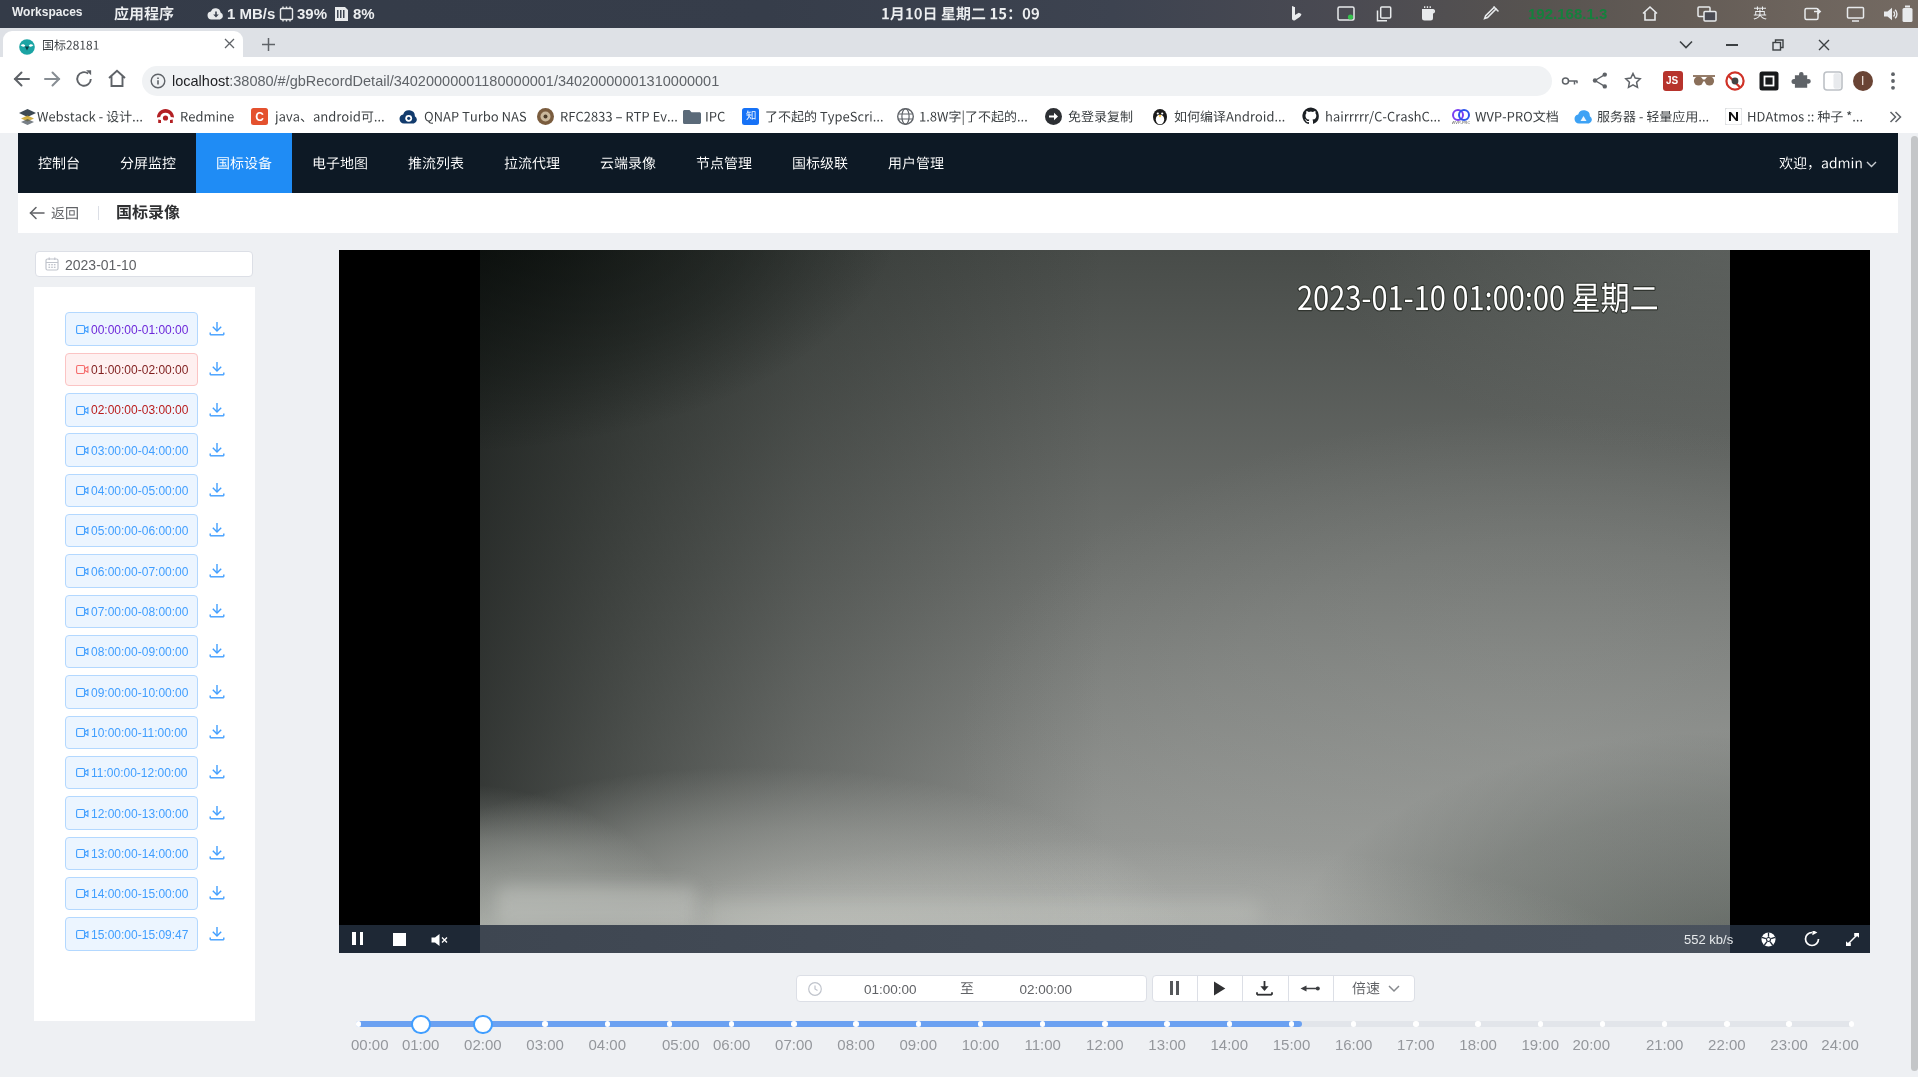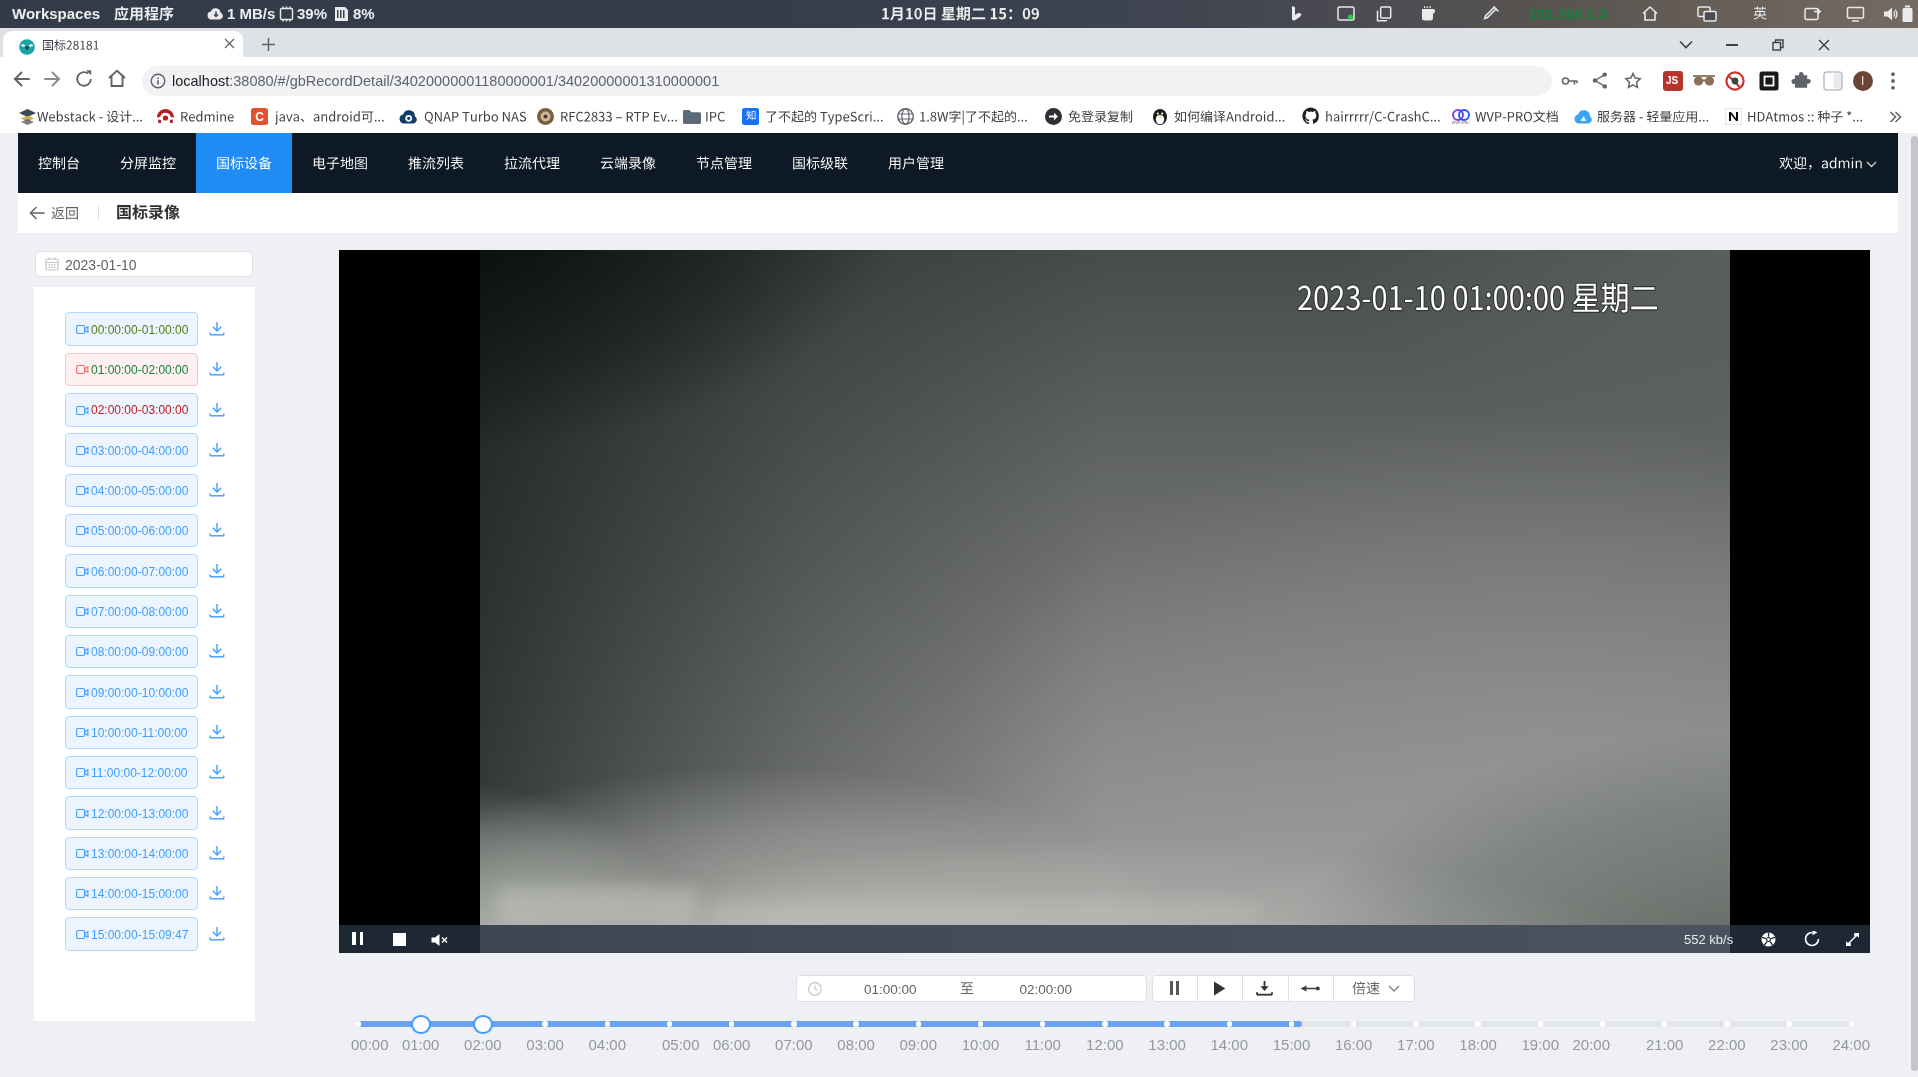--- a/index.html
+++ b/index.html
@@ -3,21 +3,21 @@
 <style>
 *{margin:0;padding:0;box-sizing:border-box}
 html,body{width:1918px;height:1077px;overflow:hidden;background:#eef0f3;
  font-family:"Liberation Sans",sans-serif;-webkit-font-smoothing:antialiased}
 .ab{position:absolute}
 .txt{position:absolute;white-space:nowrap}
 svg{display:block}
 </style></head><body>
 
 <div class="ab" style="left:0;top:0;width:1918px;height:28px;background:linear-gradient(90deg,#343b48 0%,#363d4a 40%,#3d4350 58%,#4a4a52 70%,#575350 80%,#645c56 88%,#6d645d 94%,#746a62 100%)"></div>
-<div class="txt" style="left:12px;top:5px;font-size:15px;font-weight:bold;color:#eceef0">Workspaces</div>
+<div class="txt" style="left:12px;top:5px;font-size:12px;font-weight:bold;color:#eceef0">Workspaces</div>
 <div style="position:absolute;left:114px;top:6px">
     <svg width="60" height="19" viewBox="0 0 60 19" style="display:block">
       <path transform="translate(0,13.2)" fill="#eceef0" d="M3.9 -7.3C4.5 -5.7 5.2 -3.6 5.5 -2.1L7.2 -2.9C6.8 -4.2 6.1 -6.3 5.4 -7.9ZM6.9 -8.3C7.3 -6.6 7.9 -4.5 8.1 -3.1L9.8 -3.6C9.6 -5 9 -7 8.5 -8.7ZM6.8 -12.5C7 -12 7.2 -11.5 7.4 -11H1.6V-7C1.6 -4.8 1.5 -1.7 0.4 0.4C0.8 0.6 1.7 1.2 2 1.5C3.3 -0.8 3.4 -4.5 3.4 -7V-9.3H14.3V-11H9.4C9.2 -11.6 8.9 -12.3 8.6 -12.9ZM3.2 -0.9V0.8H14.4V-0.9H10.7C12.1 -3.1 13.1 -5.7 13.8 -8.1L11.9 -8.8C11.4 -6.2 10.3 -3.2 8.8 -0.9Z M17.1 -11.7V-6.4C17.1 -4.2 17 -1.6 15.3 0.3C15.8 0.5 16.5 1.1 16.8 1.4C17.9 0.3 18.4 -1.4 18.7 -3H21.8V1.2H23.6V-3H26.7V-0.8C26.7 -0.5 26.6 -0.4 26.4 -0.4C26.1 -0.4 25.1 -0.4 24.2 -0.5C24.5 0 24.8 0.8 24.8 1.3C26.2 1.3 27.1 1.2 27.7 0.9C28.3 0.7 28.5 0.2 28.5 -0.8V-11.7ZM18.9 -10H21.8V-8.3H18.9ZM26.7 -10V-8.3H23.6V-10ZM18.9 -6.6H21.8V-4.7H18.9C18.9 -5.3 18.9 -5.8 18.9 -6.3ZM26.7 -6.6V-4.7H23.6V-6.6Z M38.5 -10.7H42.1V-8.6H38.5ZM36.9 -12.2V-7.1H43.8V-12.2ZM36.8 -3.4V-1.9H39.4V-0.6H35.8V1H44.5V-0.6H41.2V-1.9H43.8V-3.4H41.2V-4.6H44.2V-6.2H36.4V-4.6H39.4V-3.4ZM35.1 -12.6C33.9 -12.1 32.1 -11.6 30.4 -11.4C30.6 -11 30.9 -10.4 30.9 -10C31.5 -10 32.1 -10.2 32.8 -10.3V-8.5H30.6V-6.9H32.5C32 -5.4 31.1 -3.8 30.3 -2.8C30.6 -2.4 31 -1.6 31.1 -1.1C31.7 -1.8 32.3 -2.9 32.8 -4.1V1.3H34.5V-4.5C34.9 -4 35.2 -3.4 35.4 -3L36.5 -4.4C36.2 -4.8 34.9 -6.1 34.5 -6.4V-6.9H36.1V-8.5H34.5V-10.7C35.2 -10.8 35.8 -11 36.3 -11.2Z M50.5 -6.1C51.3 -5.8 52.1 -5.4 52.9 -5H48.8V-3.5H52.9V-0.5C52.9 -0.3 52.8 -0.3 52.5 -0.3C52.2 -0.3 51.1 -0.3 50.2 -0.3C50.5 0.2 50.8 0.9 50.8 1.3C52.1 1.3 53.1 1.4 53.8 1.1C54.5 0.9 54.7 0.4 54.7 -0.5V-3.5H56.8C56.5 -2.9 56.2 -2.4 55.9 -2L57.4 -1.4C58 -2.2 58.8 -3.4 59.4 -4.6L58.1 -5.1L57.8 -5H55.7L55.8 -5.1L55.1 -5.5C56.2 -6.2 57.4 -7.2 58.2 -8L57.1 -8.9L56.7 -8.8H49.5V-7.4H55.2C54.7 -7 54.1 -6.6 53.6 -6.2C52.9 -6.6 52.2 -6.9 51.6 -7.1ZM51.9 -12.4 52.4 -11.2H46.6V-7.1C46.6 -4.9 46.5 -1.7 45.3 0.4C45.7 0.6 46.5 1.1 46.8 1.4C48.2 -0.9 48.4 -4.6 48.4 -7.1V-9.5H59.4V-11.2H54.4C54.2 -11.7 53.9 -12.4 53.7 -12.9Z"></path>
     </svg>
   </div>
 <svg class="ab" style="left:207px;top:6px" width="18" height="16" viewBox="0 0 18 16">
 <path fill="#e8eaec" d="M4.5 13.5a4 4 0 0 1-.6-7.95A5 5 0 0 1 13.6 6.6 3.6 3.6 0 0 1 13 13.5z"></path>
 <path fill="#3d4450" d="M9 5.5h1.6v3h2L9.8 11.6 7 8.5h2z" transform="translate(-0.8,0)"></path>
   </svg>
 <div class="txt" style="left:227px;top:5px;font-size:15px;font-weight:bold;color:#eceef0">1 MB/s</div>
@@ -458,37 +458,37 @@
   </svg>
 <div class="txt" style="left:65px;top:257px;font-size:14px;color:#606266">2023-01-10</div>
 <div class="ab" style="left:34px;top:287px;width:221px;height:734px;background:#fff"></div>
 <div class="ab" style="left:64.5px;top:312.3px;width:133.5px;height:33.5px;background:#ecf5ff;border:1px solid #b3d8ff;border-radius:4px"></div>
 <svg class="ab" style="left:75.5px;top:323.8px" width="13" height="11" viewBox="0 0 13 11">
 <g fill="none" stroke="#409eff" stroke-width="1.1">
       <rect x="0.6" y="1.5" width="8" height="8" rx="1.4"></rect>
       <path d="M8.6 6.2l3.3 2V2.8l-3.3 2z"></path>
     </g>
   </svg>
-<div class="txt" style="left:91px;top:322.5px;font-size:12px;color:#4d7c0f">00:00:00-01:00:00</div>
+<div class="txt" style="left:91px;top:322.5px;font-size:12px;color:#6d28d9">00:00:00-01:00:00</div>
 <svg class="ab" style="left:209px;top:320.8px" width="16" height="16" viewBox="0 0 16 16">
 <g stroke="#409eff" stroke-width="1.4" fill="none">
       <path d="M8 1v8.5"></path>
       <path d="M3.8 5.8L8 10l4.2-4.2"></path>
       <path d="M1.2 13.8h13.6"></path>
       <path d="M1.2 13.8v-2.4M14.8 13.8v-2.4"></path>
     </g>
   </svg>
 <div class="ab" style="left:64.5px;top:352.6px;width:133.5px;height:33.5px;background:#fef0f0;border:1px solid #fbc4c4;border-radius:4px"></div>
 <svg class="ab" style="left:75.5px;top:364.1px" width="13" height="11" viewBox="0 0 13 11">
 <g fill="none" stroke="#f56c6c" stroke-width="1.1">
       <rect x="0.6" y="1.5" width="8" height="8" rx="1.4"></rect>
       <path d="M8.6 6.2l3.3 2V2.8l-3.3 2z"></path>
     </g>
   </svg>
-<div class="txt" style="left:91px;top:362.8px;font-size:12px;color:#15803d">01:00:00-02:00:00</div>
+<div class="txt" style="left:91px;top:362.8px;font-size:12px;color:#7f1d1d">01:00:00-02:00:00</div>
 <svg class="ab" style="left:209px;top:361.1px" width="16" height="16" viewBox="0 0 16 16">
 <g stroke="#409eff" stroke-width="1.4" fill="none">
       <path d="M8 1v8.5"></path>
       <path d="M3.8 5.8L8 10l4.2-4.2"></path>
       <path d="M1.2 13.8h13.6"></path>
       <path d="M1.2 13.8v-2.4M14.8 13.8v-2.4"></path>
     </g>
   </svg>
 <div class="ab" style="left:64.5px;top:393.0px;width:133.5px;height:33.5px;background:#ecf5ff;border:1px solid #b3d8ff;border-radius:4px"></div>
 <svg class="ab" style="left:75.5px;top:404.5px" width="13" height="11" viewBox="0 0 13 11">
@@ -852,13 +852,13 @@
 <div class="txt" style="left:1199.3px;top:1036px;width:60px;text-align:center;font-size:15px;color:#94979c">14:00</div>
 <div class="txt" style="left:1261.5px;top:1036px;width:60px;text-align:center;font-size:15px;color:#94979c">15:00</div>
 <div class="txt" style="left:1323.7px;top:1036px;width:60px;text-align:center;font-size:15px;color:#94979c">16:00</div>
 <div class="txt" style="left:1385.9px;top:1036px;width:60px;text-align:center;font-size:15px;color:#94979c">17:00</div>
 <div class="txt" style="left:1448.1px;top:1036px;width:60px;text-align:center;font-size:15px;color:#94979c">18:00</div>
 <div class="txt" style="left:1510.3px;top:1036px;width:60px;text-align:center;font-size:15px;color:#94979c">19:00</div>
 <div class="txt" style="left:1572.5px;top:1036px;width:60px;text-align:left;font-size:15px;color:#94979c">20:00</div>
 <div class="txt" style="left:1634.7px;top:1036px;width:60px;text-align:center;font-size:15px;color:#94979c">21:00</div>
 <div class="txt" style="left:1696.9px;top:1036px;width:60px;text-align:center;font-size:15px;color:#94979c">22:00</div>
 <div class="txt" style="left:1759.1px;top:1036px;width:60px;text-align:center;font-size:15px;color:#94979c">23:00</div>
-<div class="txt" style="left:1821.3px;top:1036px;width:60px;text-align:center;font-size:15px;color:#94979c">24:00</div>
+<div class="txt" style="left:1821.3px;top:1036px;width:60px;text-align:left;font-size:15px;color:#94979c">24:00</div>
 <div class="ab" style="left:1910.5px;top:136px;width:7.5px;height:935px;border-radius:4px;background:#c4c6c8"></div>
 </body></html>

